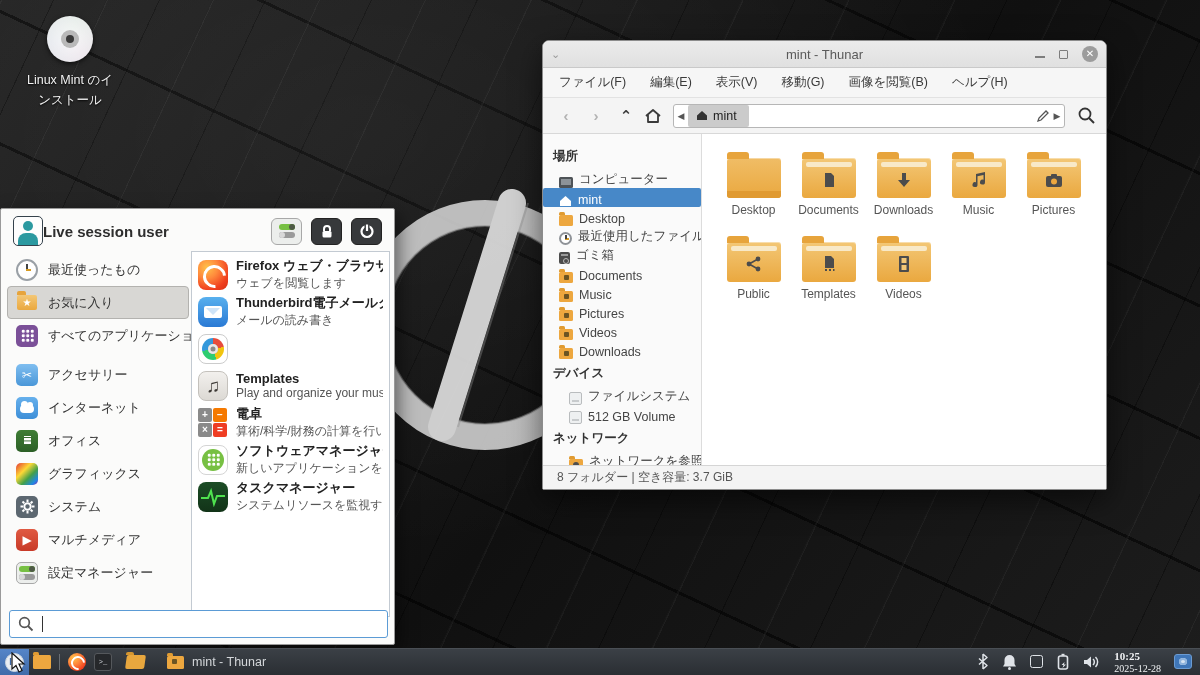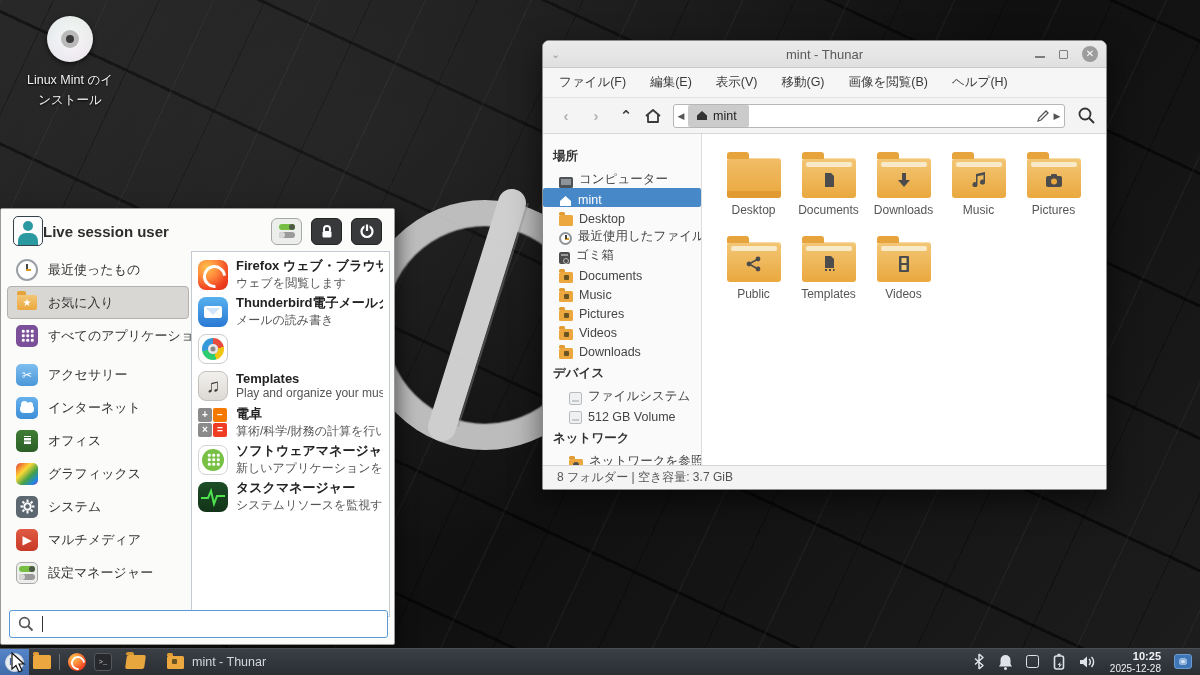--- a/index.html
+++ b/index.html
@@ -218,21 +218,21 @@
   .term-mini { width:18px; height:18px; border-radius:3px; background:#26282b; border:1px solid #55585c;
     color:#cfd3d8; font-size:7px; font-family:"Liberation Mono","DejaVu Sans Mono",monospace;
     display:flex; align-items:center; justify-content:center; }
   .open-folder { width:19px; height:14px; position:relative; margin-left:10px; }
   .open-folder::before { content:''; position:absolute; inset:0; background:#e8a73e; border-radius:2px;
     transform:skewX(-8deg); }
   .open-folder::after { content:''; position:absolute; top:-3px; left:0; width:8px; height:3px; background:#d6962f; border-radius:2px 2px 0 0; }
   .task-item { display:flex; align-items:center; gap:8px; margin-left:14px; padding:0 8px; height:100%; }
   .task-label { color:#d4d7da; font-size:12.5px; }
   .tb-right { margin-left:auto; display:flex; align-items:center; gap:13px; padding-right:8px; }
-  .clock { text-align:right; color:#f0f2f4; line-height:1.15; }
+  .clock { text-align:left; color:#f0f2f4; line-height:1.15;font-family:Liberation Serif, serif; }
   .clock .t { font-size:11px; font-weight:bold; }
   .clock .d { font-size:10px; }
   .cam-icn { width:18px; height:15px; background:#3f76b8; border:1px solid #6b9bd2; border-radius:3px; position:relative; }
   .cam-icn::after { content:''; position:absolute; left:4px; top:3px; width:8px; height:7px; border-radius:50%;
     background:#d7e4f2; box-shadow:inset 0 0 0 2px #8fb4dd; }
   .tray-box { width:13px; height:13px; border:1.6px solid #dfe3e8; border-radius:2.5px; }
 
   .cursor { position:absolute; left:10px; top:652px; z-index:50; }
 </style>
 </head>

